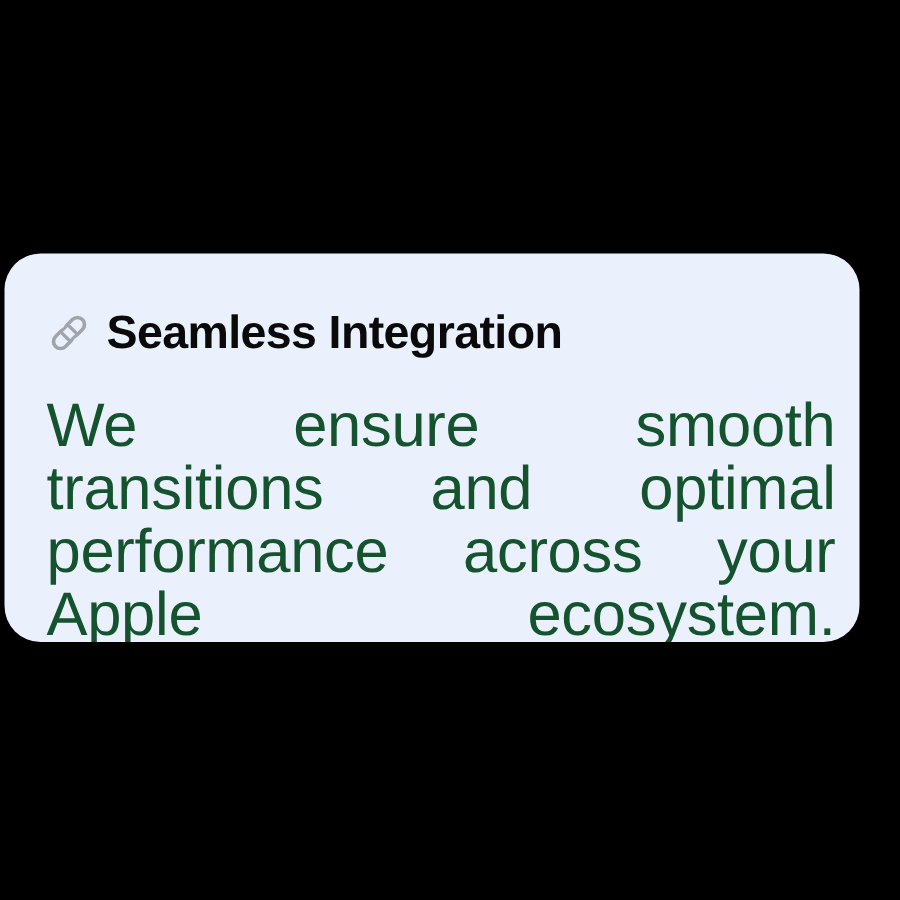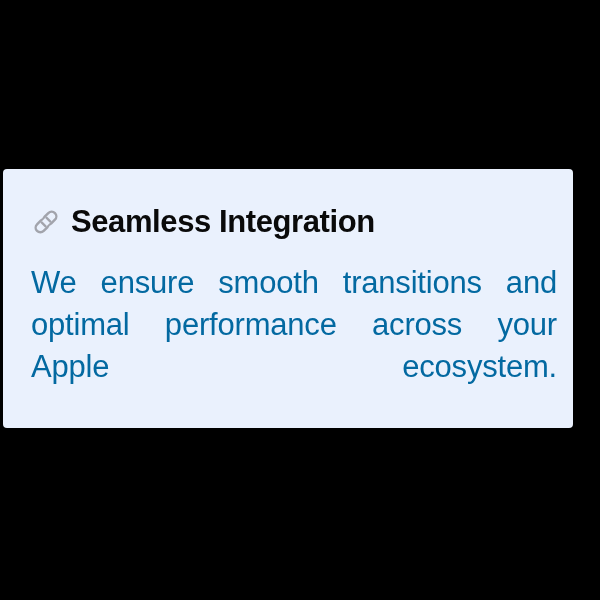--- a/index.html
+++ b/index.html
@@ -26,21 +26,21 @@
   }
 
   
   .feature-card {
     position: absolute;
     left: 3px;
     top: 169px;
     width: 570px;
     height: 259px;
     background: #eaf1fd;
-    border-radius: 4px;
+    border-radius: 24px;
     padding: 0;
     overflow: hidden;
   }
 
   .card-inner {
     position: absolute;
     left: 28px;
     top: 32px;
     width: 526px;
   }
@@ -76,24 +76,24 @@
     letter-spacing: -0.4px;
     white-space: nowrap;
     line-height: 1.0;
   }
 
   
   .card-body {
     margin-top: 21px;
     width: 526px;
     font-family: "Liberation Sans", sans-serif;
-    font-size: 31px;
+    font-size: 41px;
     font-weight: 400;
     line-height: 42px;
-    color: #0369a1;
+    color: #14532d;
     text-align: justify;
     text-justify: inter-word;
     letter-spacing: -0.2px;
     hyphens: none;
   }
 
   .card-body::after {
     content: "";
     display: inline-block;
     width: 100%;

